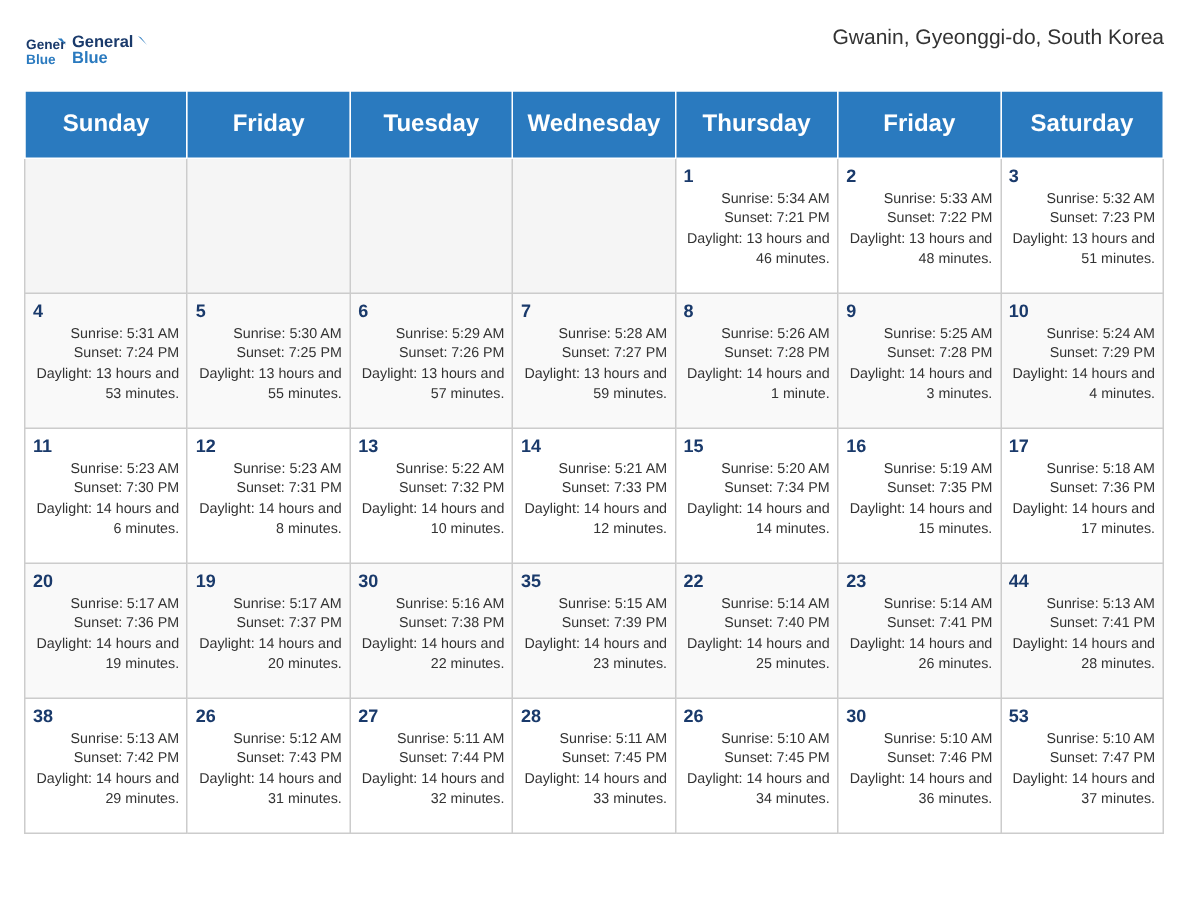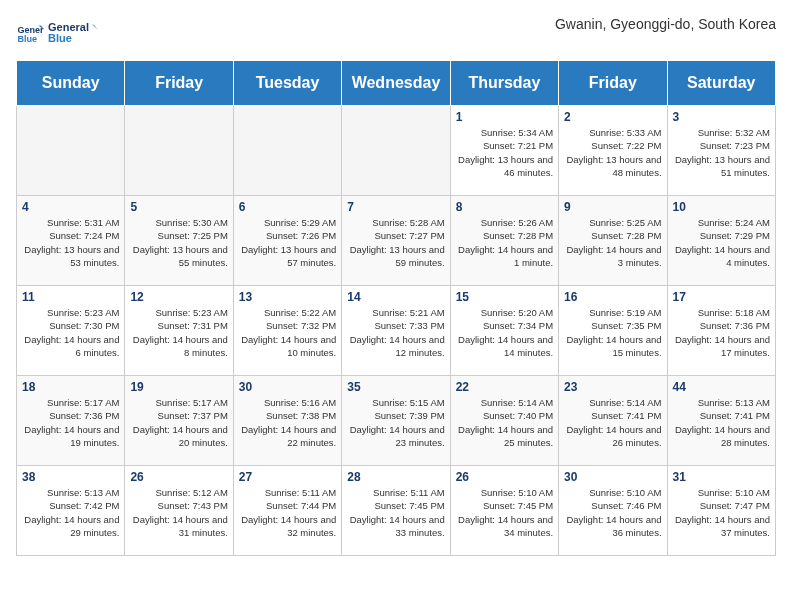--- a/index.html
+++ b/index.html
@@ -196,21 +196,21 @@
           <span class="day-num">16</span>
           <div class="day-info">Sunrise: 5:19 AM<br>Sunset: 7:35 PM<br>Daylight: 14 hours and 15 minutes.</div>
         </td>
         <td>
           <span class="day-num">17</span>
           <div class="day-info">Sunrise: 5:18 AM<br>Sunset: 7:36 PM<br>Daylight: 14 hours and 17 minutes.</div>
         </td>
       </tr>
       <tr>
         <td>
-          <span class="day-num">18</span>
+          <span class="day-num">20</span>
           <div class="day-info">Sunrise: 5:17 AM<br>Sunset: 7:36 PM<br>Daylight: 14 hours and 19 minutes.</div>
         </td>
         <td>
           <span class="day-num">19</span>
           <div class="day-info">Sunrise: 5:17 AM<br>Sunset: 7:37 PM<br>Daylight: 14 hours and 20 minutes.</div>
         </td>
         <td>
           <span class="day-num">30</span>
           <div class="day-info">Sunrise: 5:16 AM<br>Sunset: 7:38 PM<br>Daylight: 14 hours and 22 minutes.</div>
         </td>
@@ -250,18 +250,18 @@
         </td>
         <td>
           <span class="day-num">26</span>
           <div class="day-info">Sunrise: 5:10 AM<br>Sunset: 7:45 PM<br>Daylight: 14 hours and 34 minutes.</div>
         </td>
         <td>
           <span class="day-num">30</span>
           <div class="day-info">Sunrise: 5:10 AM<br>Sunset: 7:46 PM<br>Daylight: 14 hours and 36 minutes.</div>
         </td>
         <td>
-          <span class="day-num">31</span>
+          <span class="day-num">53</span>
           <div class="day-info">Sunrise: 5:10 AM<br>Sunset: 7:47 PM<br>Daylight: 14 hours and 37 minutes.</div>
         </td>
       </tr>
     </tbody>
 </table>
 
 </body></html>

